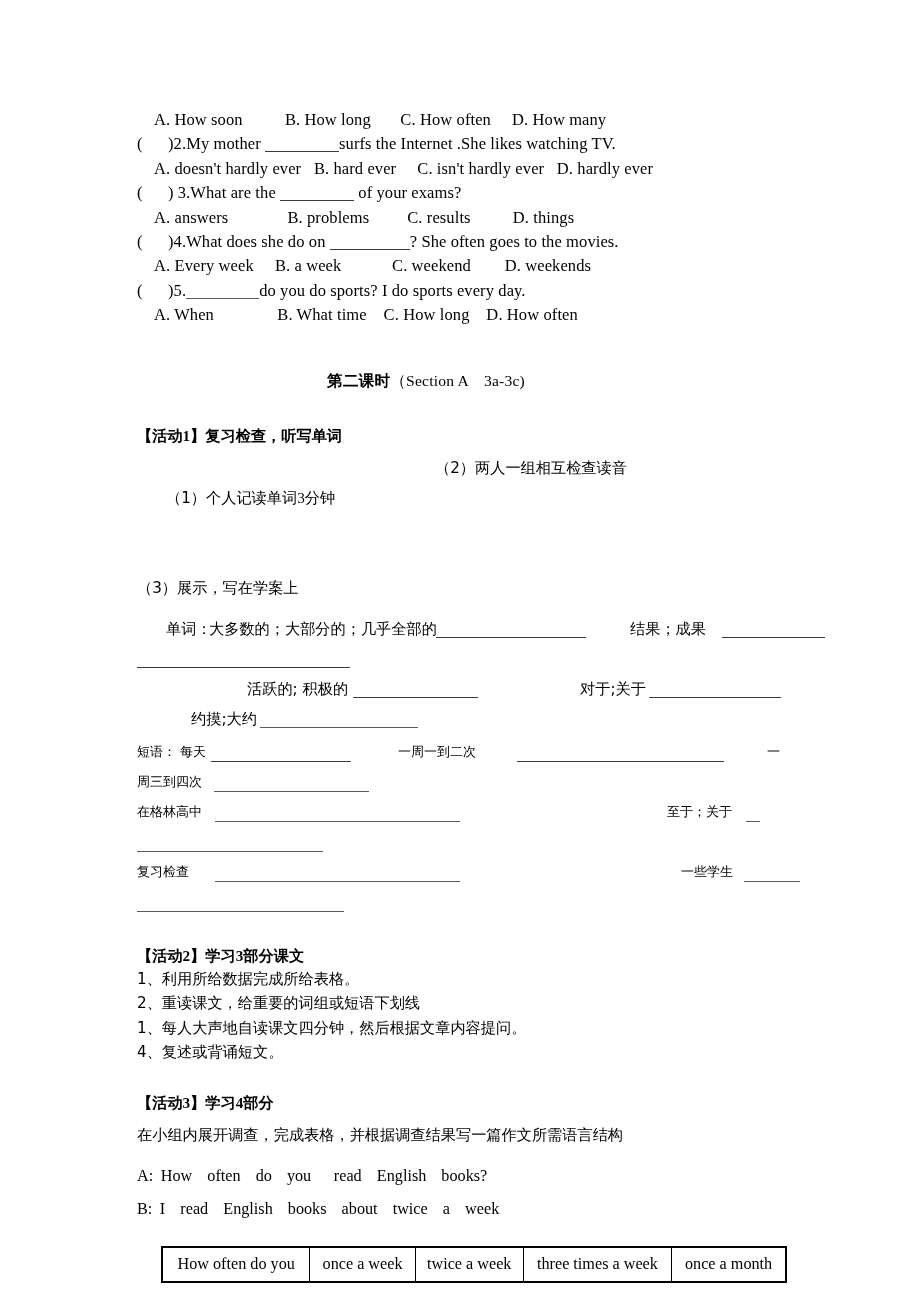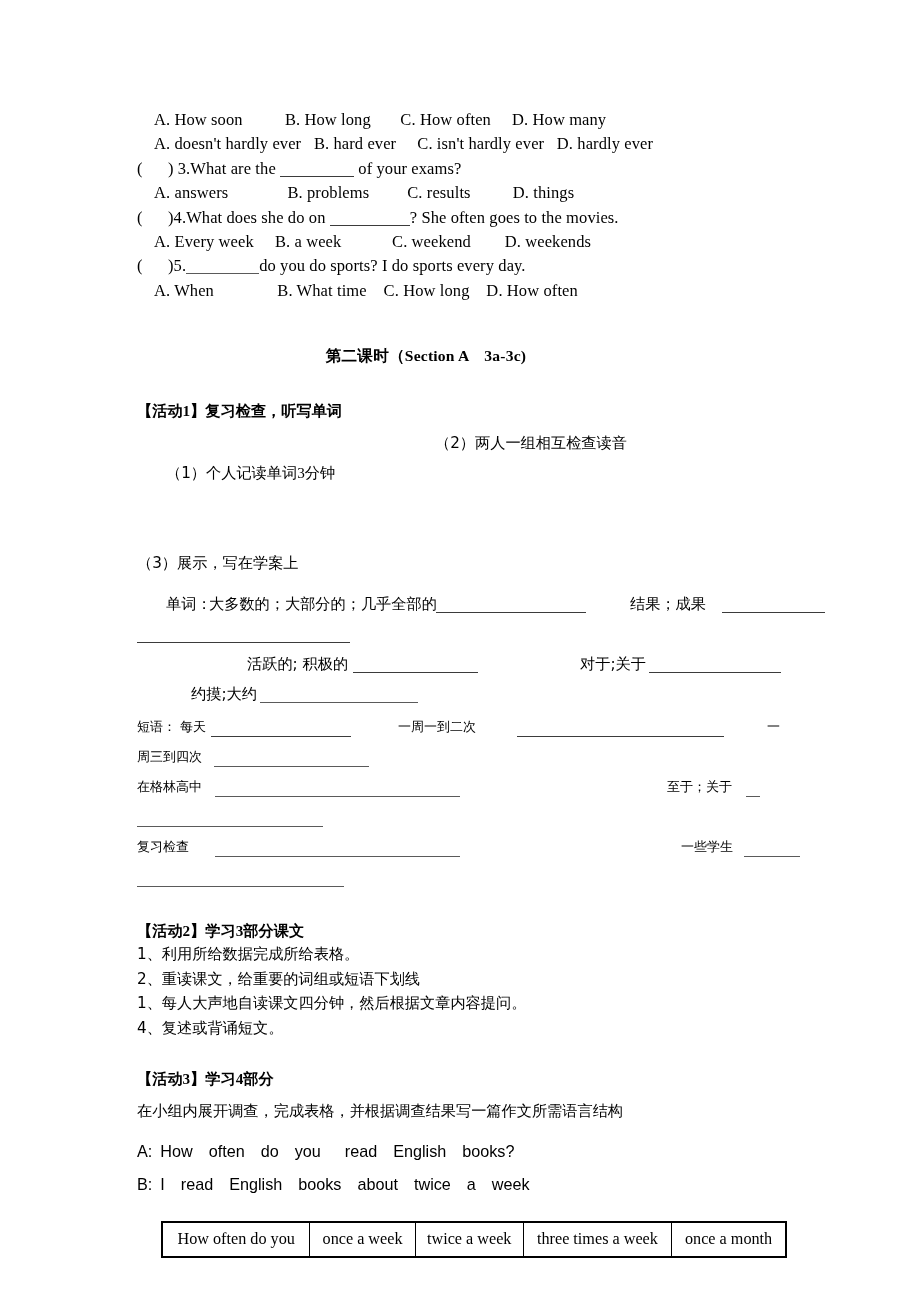--- a/index.html
+++ b/index.html
@@ -50,21 +50,21 @@
     margin-top: 43px;
     text-align: center;
     font-weight: bold;
     font-size: 15.6px;
     font-family: "DejaVu Sans", "Liberation Sans", sans-serif;
     letter-spacing: 0.2px;
     padding-right: 72px;
   }
   .sec-title .en {
     font-family: "Liberation Serif", serif;
-    font-weight: bold;
+    font-weight: normal;
   }
 
   .act-head {
     margin-top: 32px;
     font-family: "DejaVu Sans", "Liberation Sans", sans-serif;
     font-weight: bold;
     font-size: 15.2px;
     white-space: pre;
   }
   .act-head .num { font-family: "Liberation Serif", serif; font-weight: bold; }
@@ -97,21 +97,21 @@
     position: relative;
     height: 30px;
     font-family: "DejaVu Sans", "Liberation Sans", sans-serif;
     font-size: 13px;
     white-space: pre;
   }
   .prow > span { position: absolute; top: 4px; }
 
   
   .dlg {
-    font-family: Liberation Sans, sans-serif;
+    font-family: Liberation Serif, serif;
     font-size: 16.2px;
     line-height: 33px;
     word-spacing: 3.5px;
     white-space: pre;
   }
 
   
   .tbl-wrap { margin-top: 20px; padding-left: 24px; }
   table.survey {
     border-collapse: collapse;
@@ -132,20 +132,21 @@
 </head>
 <body>
 
 <div class="page">
   <div class="body-col">
 
     <div>
 
       <div class="line indent">A. How soon          B. How long       C. How often     D. How many</div>
 
+      <div class="line"><span>(      )2.</span><span>My mother </span><span class="bl" style="width:74px"></span><span>surfs the Internet .She likes watching TV.</span></div>
       <div class="line indent">A. doesn't hardly ever   B. hard ever     C. isn't hardly ever   D. hardly ever</div>
 
       <div class="line"><span>(      ) 3.</span><span>What are the </span><span class="bl" style="width:74px"></span><span> of your exams?</span></div>
       <div class="line indent">A. answers              B. problems         C. results          D. things</div>
 
       <div class="line"><span>(      )4.</span><span>What does she do on </span><span class="bl" style="width:80px"></span><span>? She often goes to the movies.</span></div>
       <div class="line indent">A. Every week     B. a week            C. weekend        D. weekends</div>
 
       <div class="line"><span>(      )5.</span><span class="bl bl-thin" style="width:73px"></span><span>do you do sports? I do sports every day.</span></div>
       <div class="line indent">A. When               B. What time    C. How long    D. How often</div>

